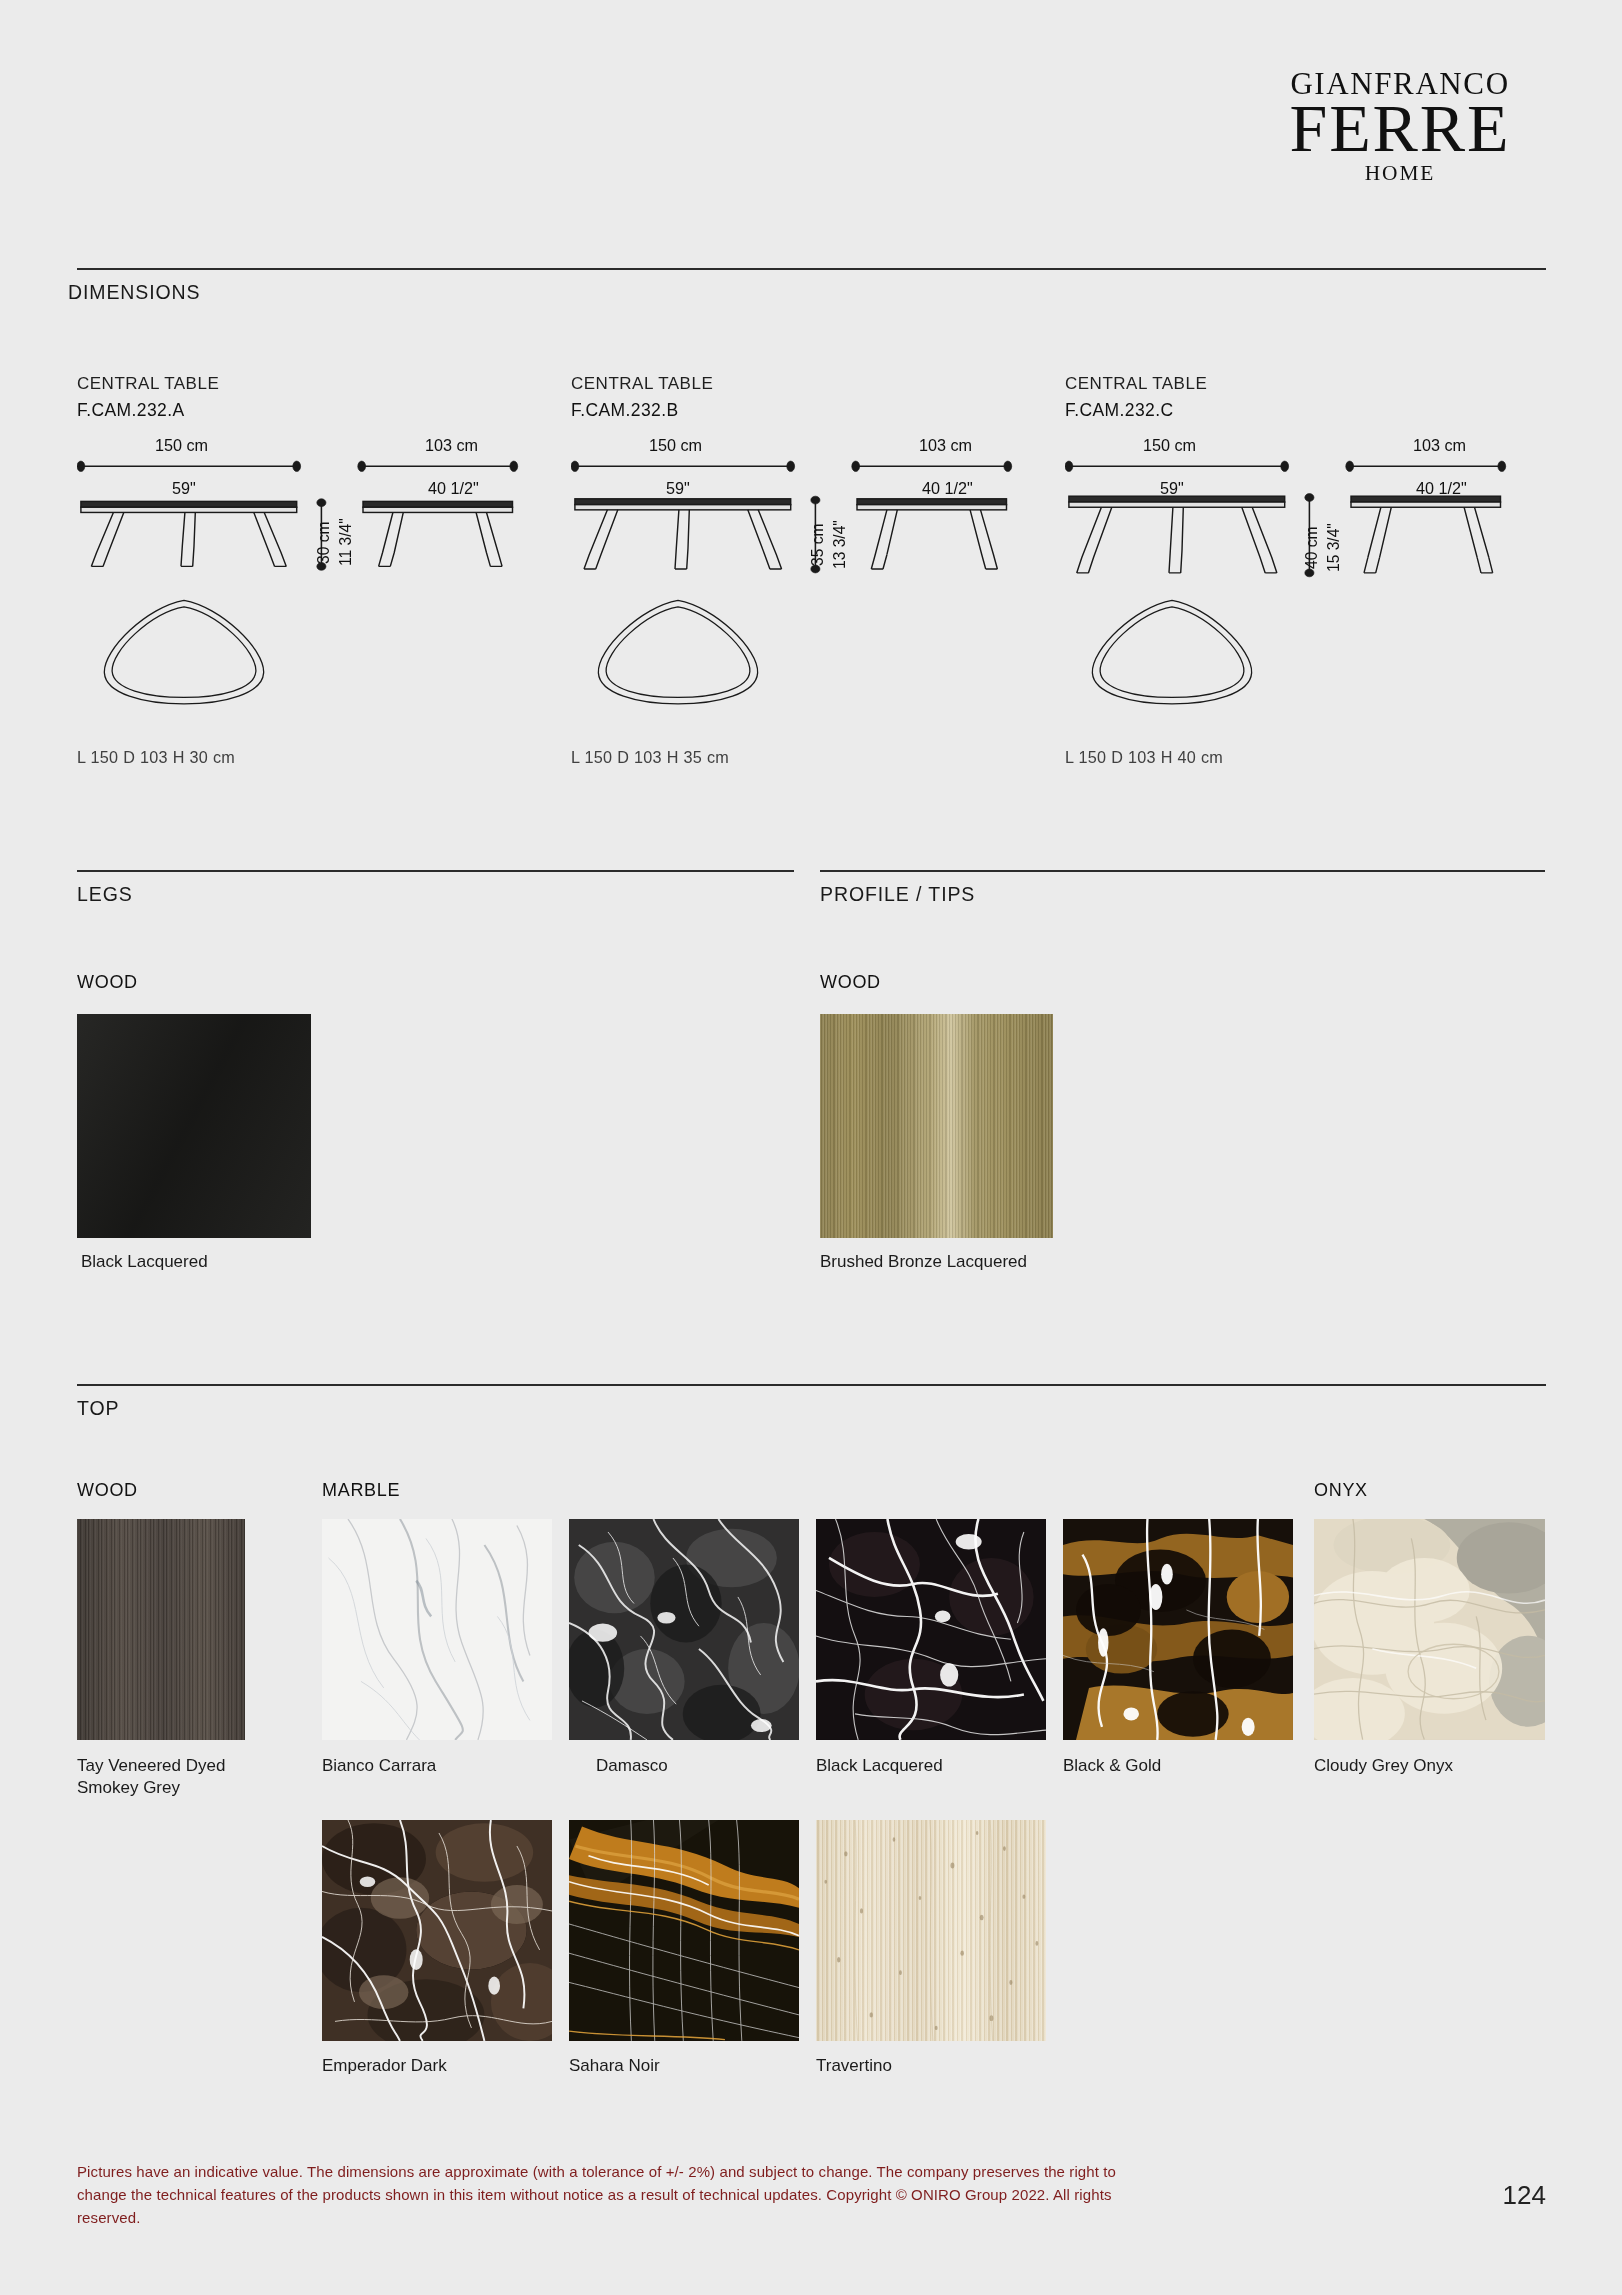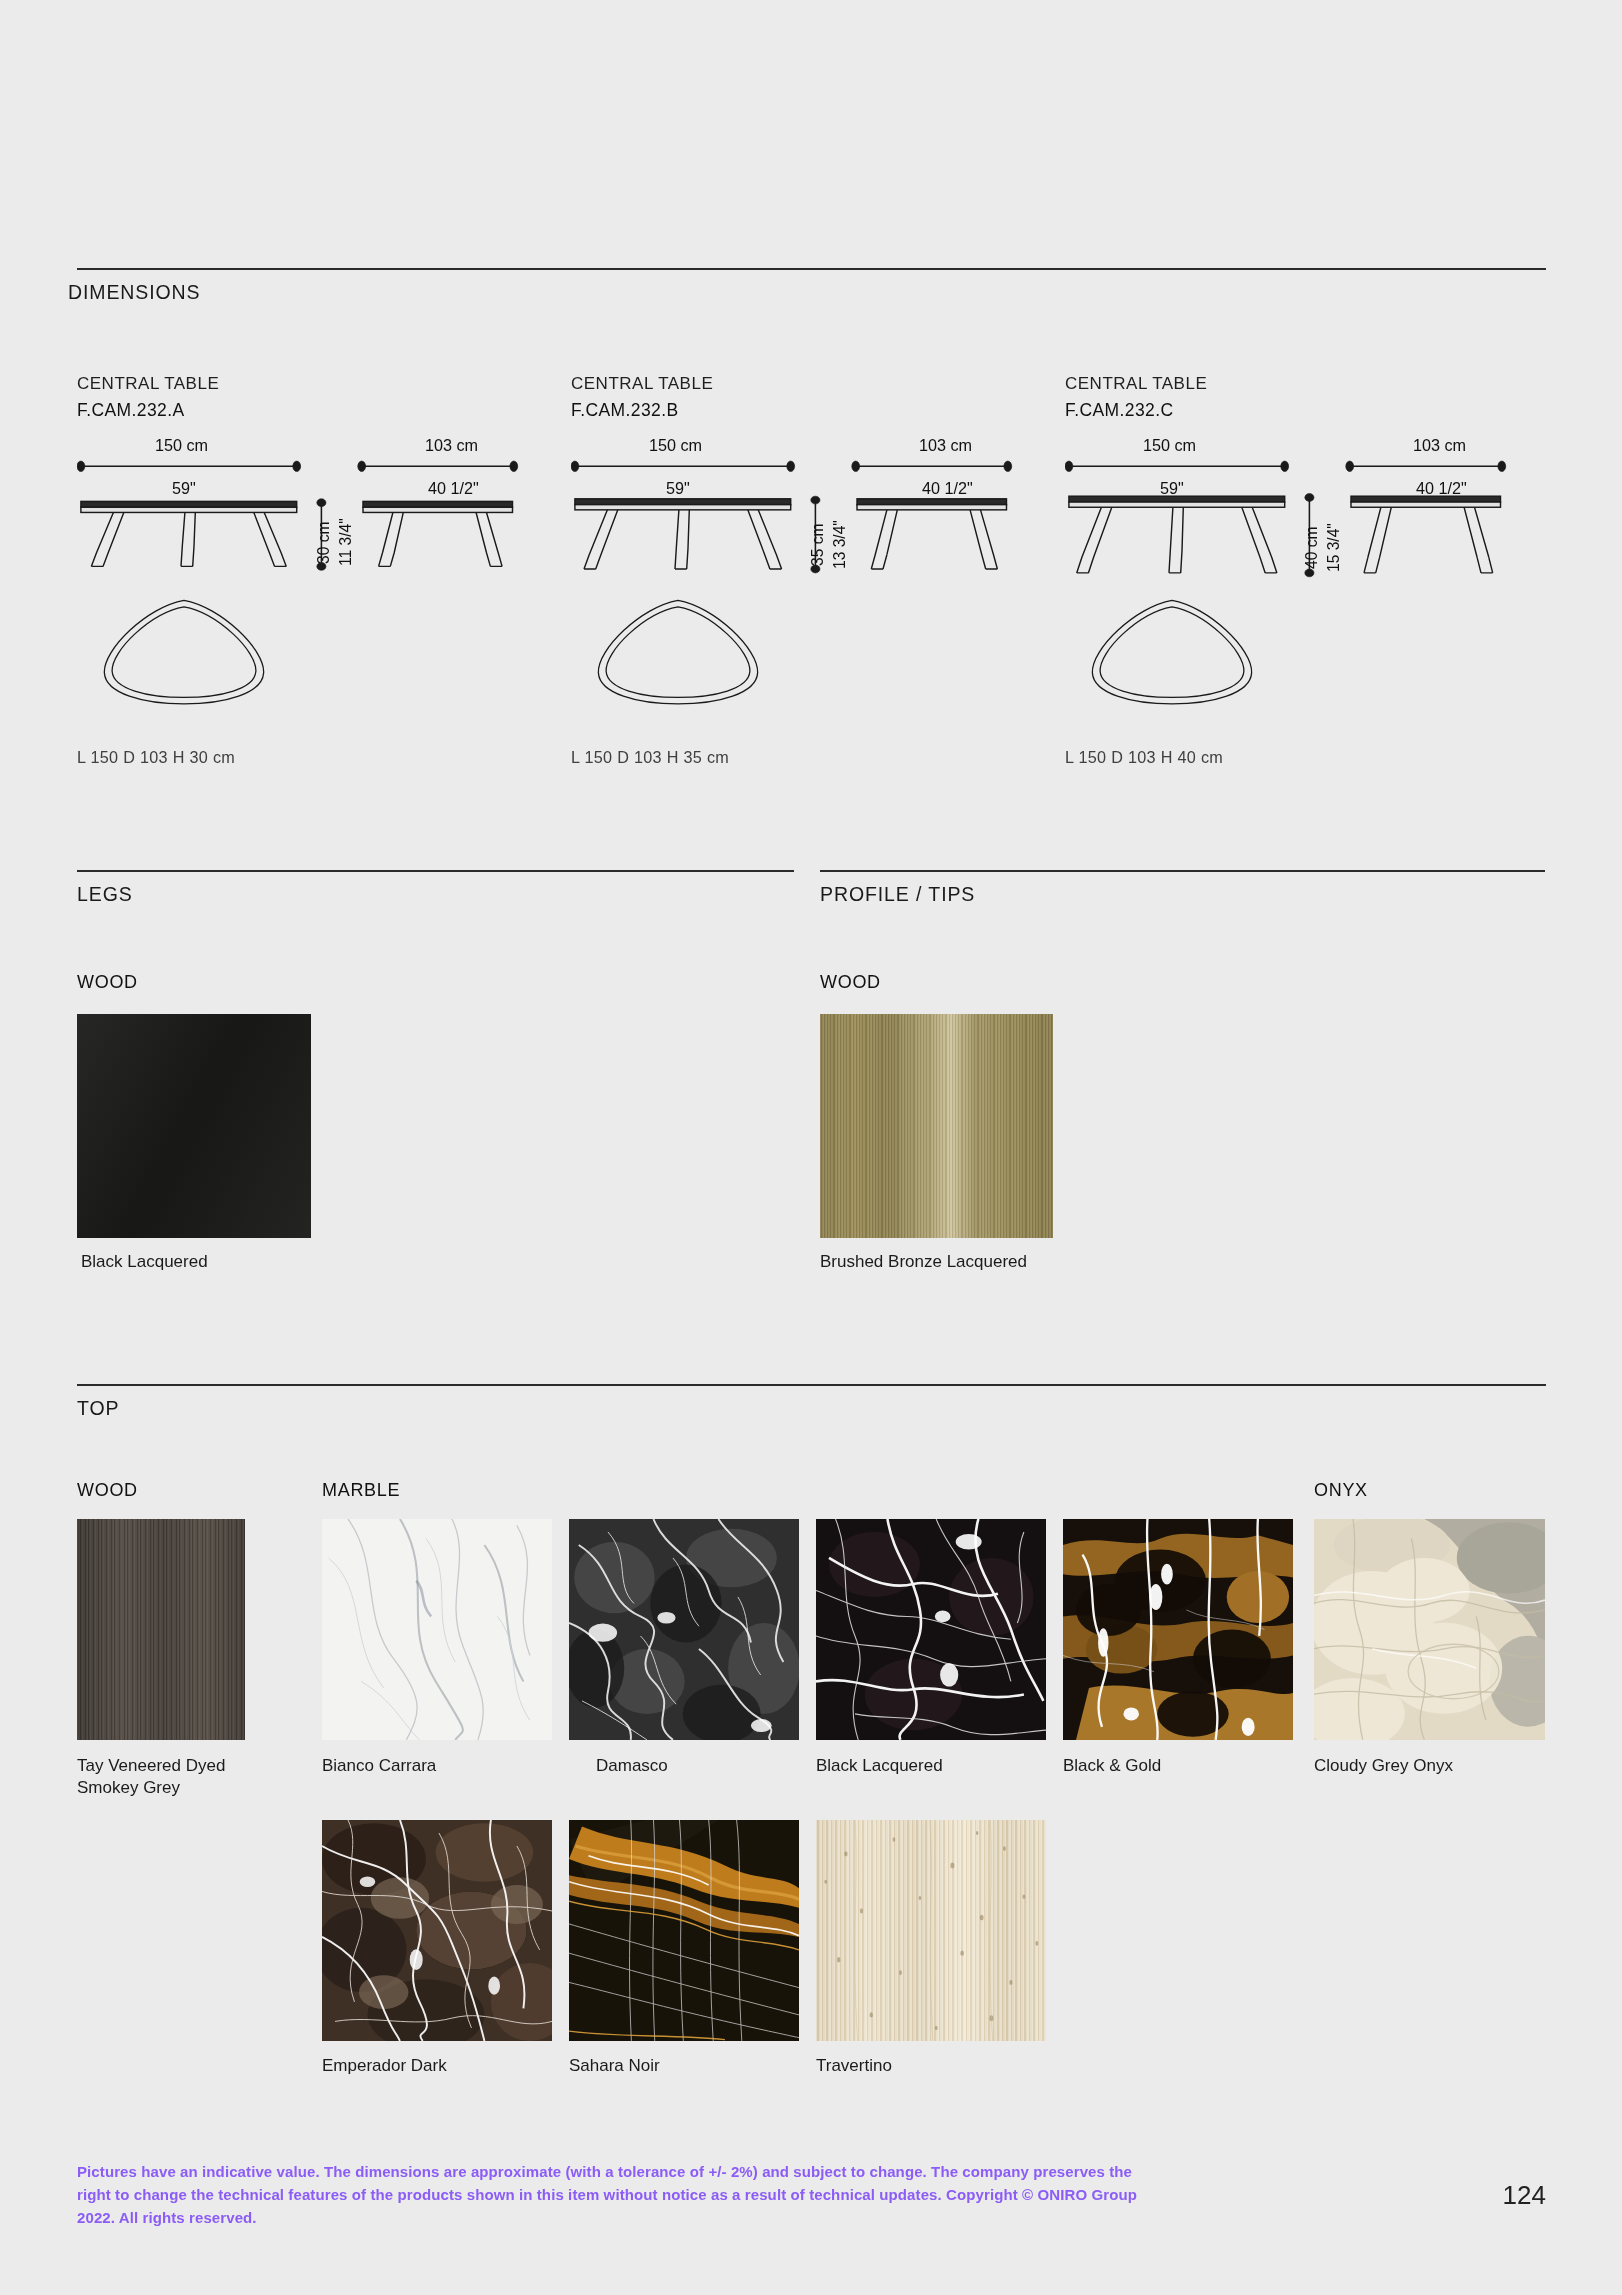--- a/index.html
+++ b/index.html
@@ -42,29 +42,34 @@
   
   .mat-head{position:absolute;font-size:18px;font-weight:400;letter-spacing:0.7px;color:#111;}
   .sw{position:absolute;overflow:hidden;}
   .sw-label{position:absolute;font-size:17px;font-weight:300;line-height:1.32;color:#1b1b1b;}
 
   
   .tex{position:absolute;inset:0;}
 
   
   .footer{position:absolute;left:77px;top:2161px;width:1066px;
-          font-size:15px;line-height:1.52;font-weight:700;color:#8b5cf6;letter-spacing:0.1px;}
+          font-size:15px;line-height:1.52;font-weight:400;color:#7f1d1d;letter-spacing:0.1px;}
   .pageno{position:absolute;right:77px;top:2180px;font-size:26px;font-weight:300;color:#222;}
 </style>
 </head>
 <body>
 
 <div class="page">
 
 
+  <div class="logo">
+    <div class="logo-top">GIANFRANCO</div>
+    <div class="logo-mid">FERRE</div>
+    <div class="logo-bot">HOME</div>
+  </div>
 
   <div class="rule" style="left:77px;top:268px;width:1469px;"></div>
   <div class="sec-label" style="left:68px;top:281px;">DIMENSIONS</div>
 
   <div class="dim-block" style="left:77px;">
     <div class="dim-kicker">CENTRAL TABLE</div>
     <div class="dim-code">F.CAM.232.A</div>
 
     <div class="draw">
 

